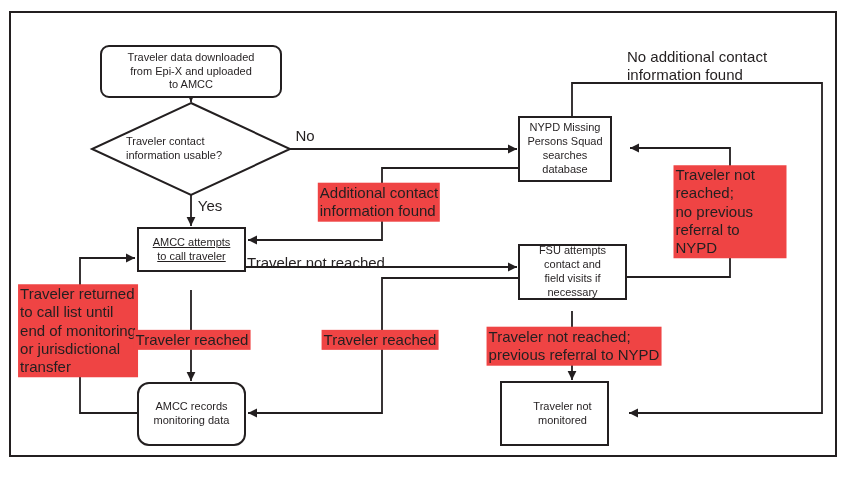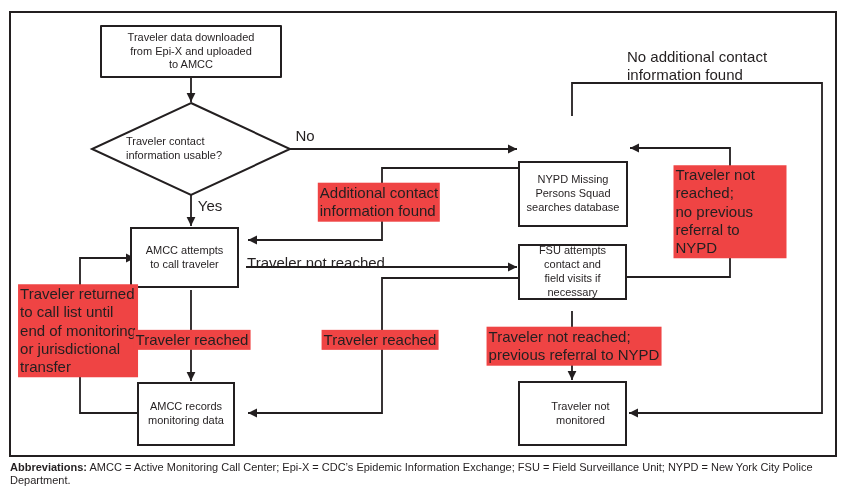--- a/index.html
+++ b/index.html
@@ -24,21 +24,21 @@
     background: #ffffff;
     display: flex;
     align-items: center;
     justify-content: center;
     text-align: center;
     font-size: 11px;
     line-height: 1.27;
     white-space: pre-line;
     z-index: 2;
   }
-  .node.rounded { border-radius: 1px; }
+  .node.rounded { border-radius: 9px; margin-top: 20px; }
   .node-label { white-space: pre-line; }
   .diamond-label {
     position: absolute;
     transform: translate(-50%, -50%);
     text-align: left;
     font-size: 11px;
     line-height: 1.27;
     white-space: pre-line;
     z-index: 2;
   }
@@ -96,44 +96,44 @@
 
   <div class="node rounded" style="left:100px; top:25px; width:182px; height:53px;">
     <span class="node-label">Traveler data downloaded
 from Epi-X and uploaded
 to AMCC</span>
   </div>
 
   <div class="diamond-label" style="left:191px; top:149px; width:130px;">Traveler contact
 information usable?</div>
 
-  <div class="node" style="left:518px; top:116px; width:110px; height:66px;margin-top:45px;">
+  <div class="node" style="left:518px; top:116px; width:94px; height:66px;">
     <span class="node-label">NYPD Missing
 Persons Squad
 searches database</span>
   </div>
 
-  <div class="node" style="left:130px; top:227px; width:109px; height:61px;">
+  <div class="node" style="left:137px; top:227px; width:109px; height:45px;text-decoration:underline;">
     <span class="node-label">AMCC attempts
 to call traveler</span>
   </div>
 
   <div class="node" style="left:518px; top:244px; width:109px; height:56px;">
     <span class="node-label">FSU attempts
 contact and
 field visits if
 necessary</span>
   </div>
 
-  <div class="node" style="left:137px; top:382px; width:98px; height:64px;">
+  <div class="node" style="left:137px; top:382px; width:109px; height:64px;border-radius:12px;">
     <span class="node-label">AMCC records
 monitoring data</span>
   </div>
 
-  <div class="node" style="left:518px; top:381px; width:109px; height:65px;padding-left:16px;">
+  <div class="node" style="left:500px; top:381px; width:109px; height:65px;padding-left:16px;">
     <span class="node-label">Traveler not
 monitored</span>
   </div>
 
   <div class="edge-label" style="left:305px; top:136px;">No</div>
 
   <div class="edge-label" style="left:210px; top:206px;">Yes</div>
 
   <div class="edge-label" style="left:697px; top:66px;">No additional contact
 information found</div>
@@ -153,17 +153,14 @@
 or jurisdictional
 transfer</div>
 
   <div class="edge-label masked" style="left:192px; top:340px;">Traveler reached</div>
 
   <div class="edge-label masked" style="left:380px; top:340px;">Traveler reached</div>
 
   <div class="edge-label masked" style="left:574px; top:346px;">Traveler not reached;
 previous referral to NYPD</div>
 
-  <div id="abbrev">
-    <span class="b">Abbreviations:</span><span> AMCC = Active Monitoring Call Center; Epi-X = CDC’s Epidemic Information Exchange; FSU = Field Surveillance Unit; NYPD = New York City Police Department.</span>
-  </div>
 
 </div>
 
 </body></html>

